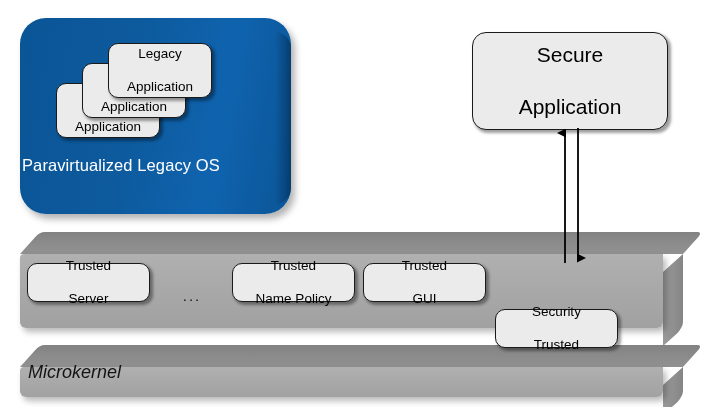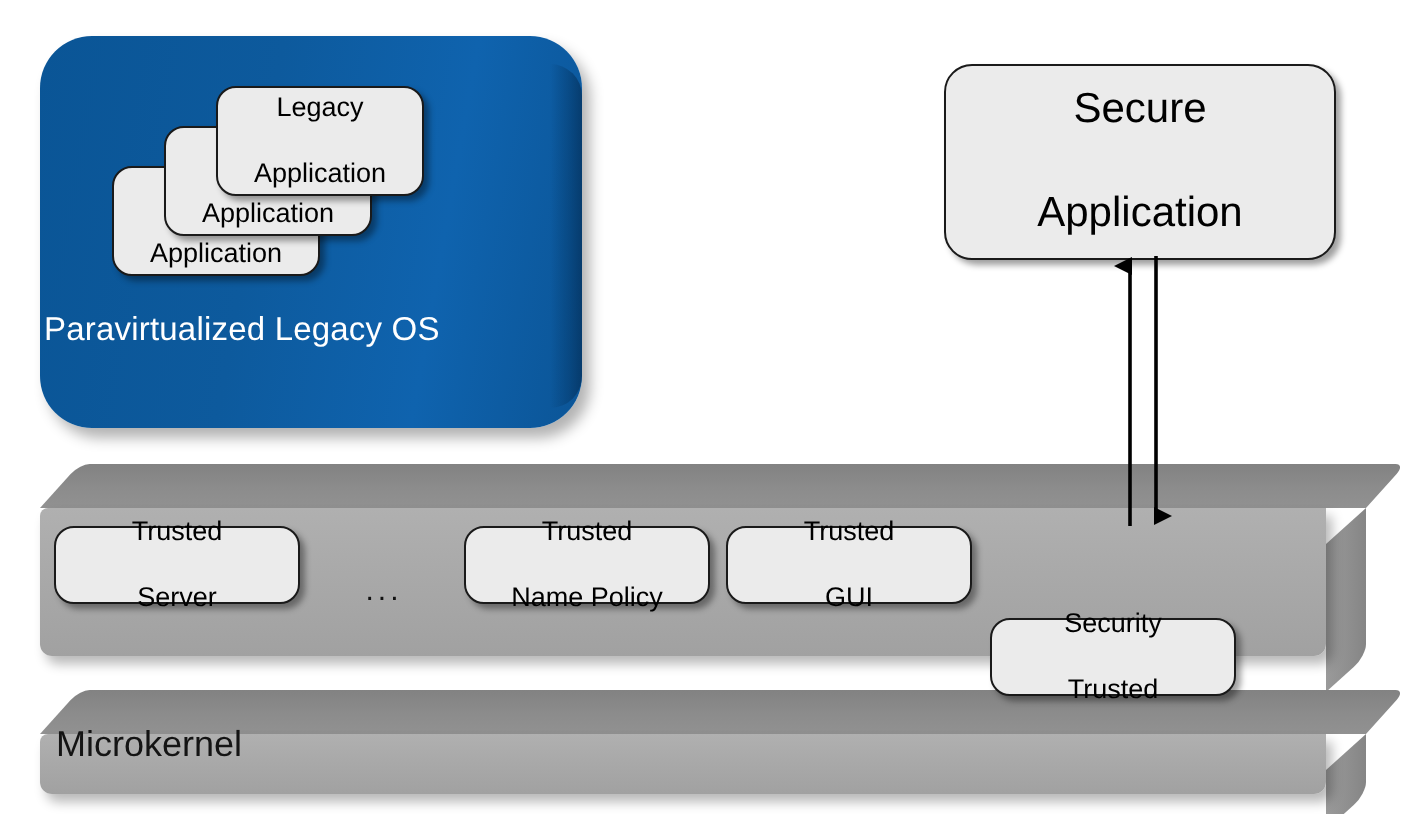--- a/index.html
+++ b/index.html
@@ -165,20 +165,21 @@
   }
   .kernel-label {
     position: absolute;
     left: 28px;
     top: 361px;
     font-size: 18px;
     line-height: 22px;
     color: #141414;
     white-space: nowrap;
     z-index: 8;
+    font-style: italic;
   }
 
   
   .arrows { position: absolute; left: 0; top: 0; width: 703px; height: 407px; z-index: 9; pointer-events: none; }
 </style>
 </head>
 <body>
 
 <div id="canvas">
 

